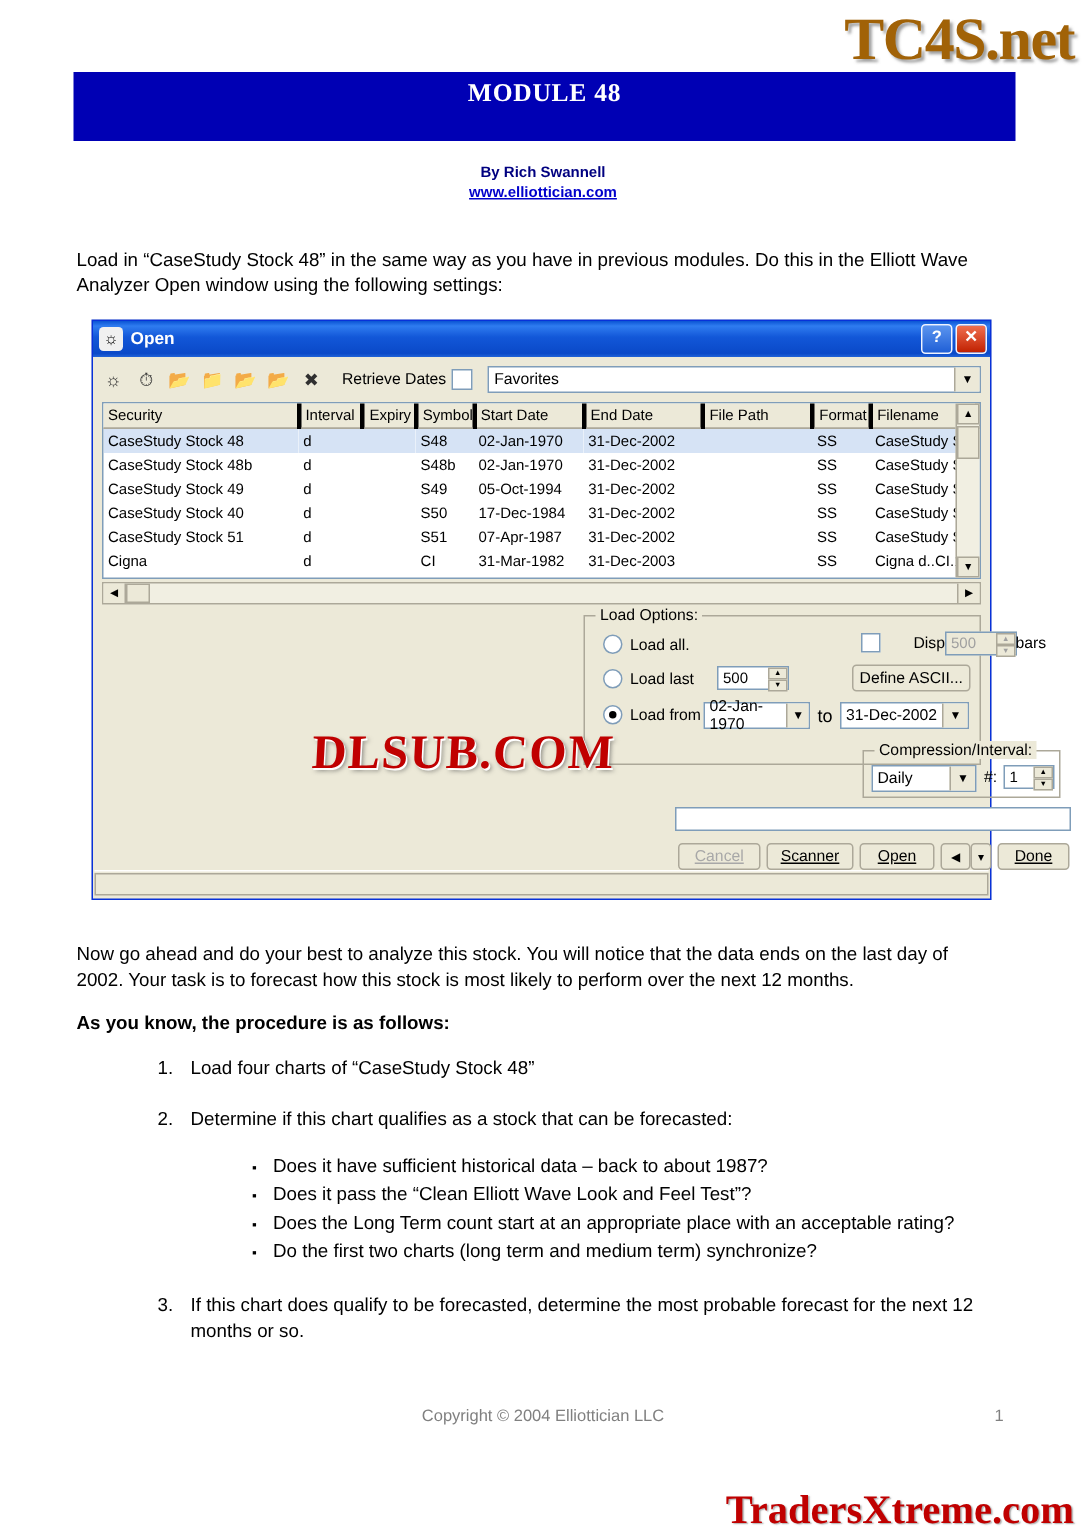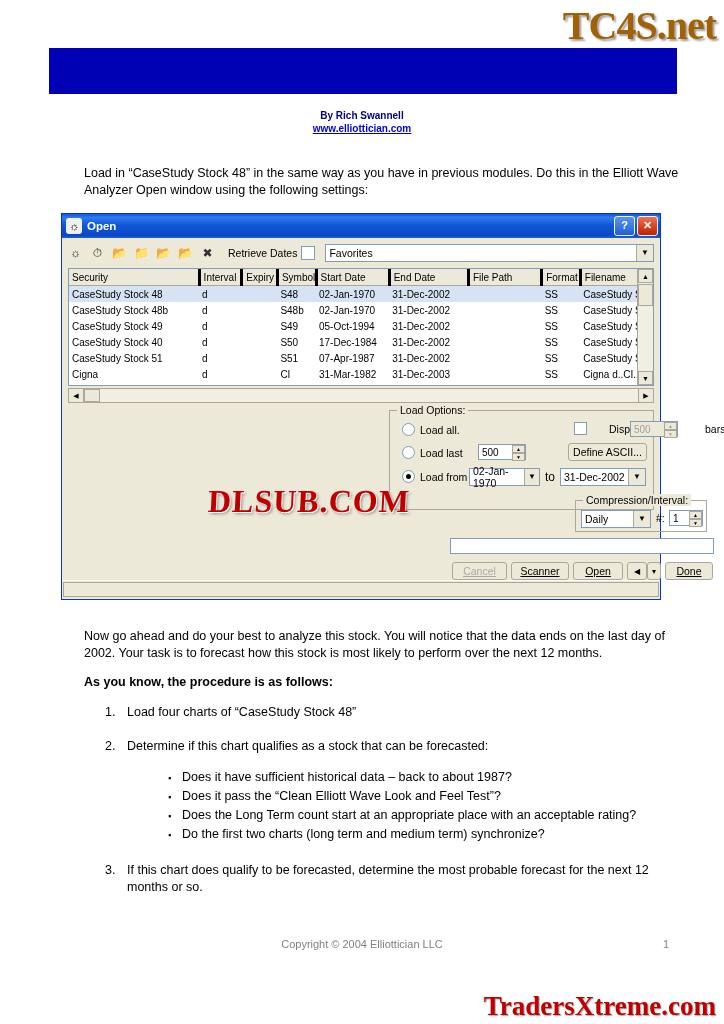--- a/index.html
+++ b/index.html
@@ -81,21 +81,20 @@
   }
 
   
   .para {
     position: absolute;
     font-size: 12.5px;
     color: #000000;
     line-height: 17px;
     width: 614px;
     left: 51px;
-    margin-left: 33px;
   }
   #p-intro { top: 165px; }
   #p-after { top: 628px; }
   #p-proc  { top: 674px; font-weight: bold; }
 
   
   .olist {
     position: absolute;
     left: 105px;
     width: 560px;
@@ -446,20 +445,21 @@
     z-index: 50;
   }
 </style>
 </head>
 <body>
 
 <div class="wm-top">TC4S.net</div>
 <div class="wm-bottom">TradersXtreme.com</div>
 
 <div class="banner">
+  <div class="l1">MODULE 48</div>
 </div>
 
 <div class="byline">
   <span>By Rich Swannell</span>
   <span class="site">www.elliottician.com</span>
 </div>
 
 <div class="para" id="p-intro">Load in “CaseStudy Stock 48” in the same way as you have in previous modules. Do this in the Elliott Wave Analyzer Open window using the following settings:</div>
 
 <div class="dialog">
@@ -607,21 +607,21 @@
       <span class="chk"></span>
       <span style="font-size:10.5px;margin-left:22px;">Display</span>
     </div>
     <div class="spin dis" style="position:absolute;left:240px;top:10px;width:48px;">
       <span>500</span>
       <span class="btns">
           <div>▲</div>
           <div>▼</div>
         </span>
     </div>
-    <div style="position:absolute;left:287px;top:12px;font-size:10.5px;padding-left:28px;">bars</div>
+    <div style="position:absolute;left:287px;top:12px;font-size:10.5px;">bars</div>
 
     <div style="position:absolute;left:12px;top:35px;display:flex;align-items:center;">
       <span class="radio"></span>
       <span style="font-size:10.5px;margin-left:5px;">Load last</span>
     </div>
     <div class="spin" style="position:absolute;left:88px;top:33px;width:48px;">
       <span>500</span>
       <span class="btns">
           <div>▲</div>
           <div>▼</div>

